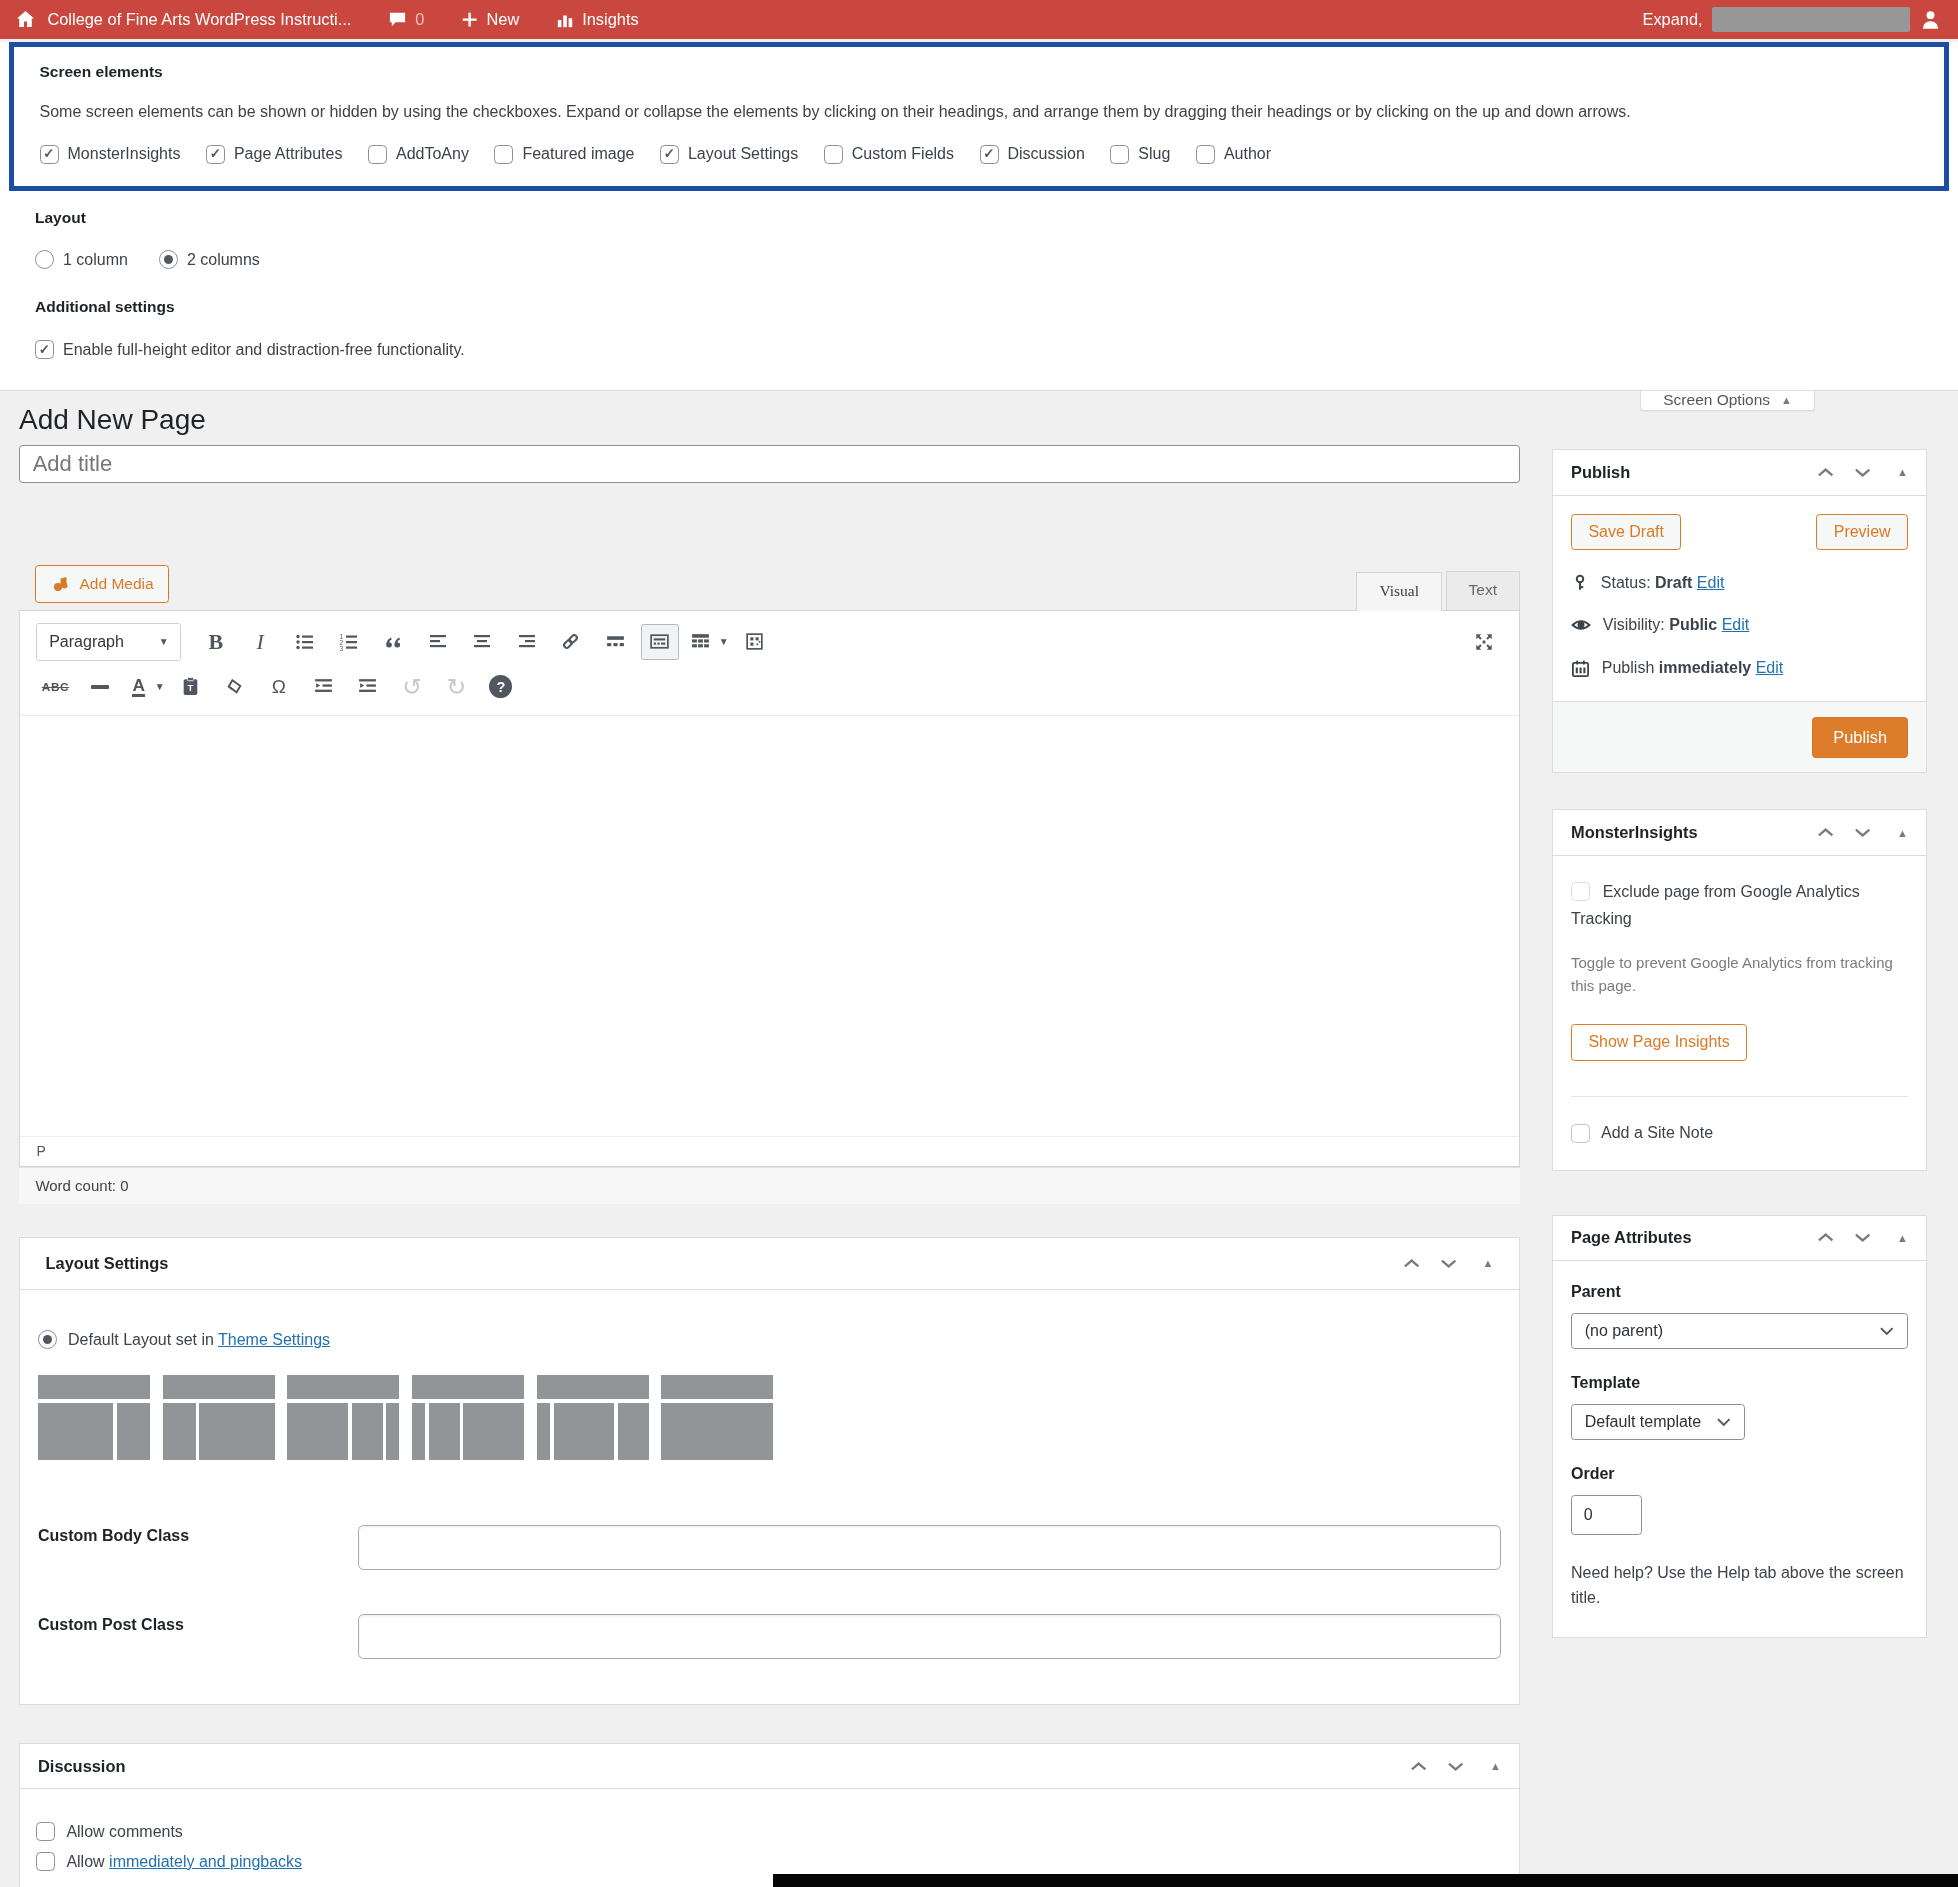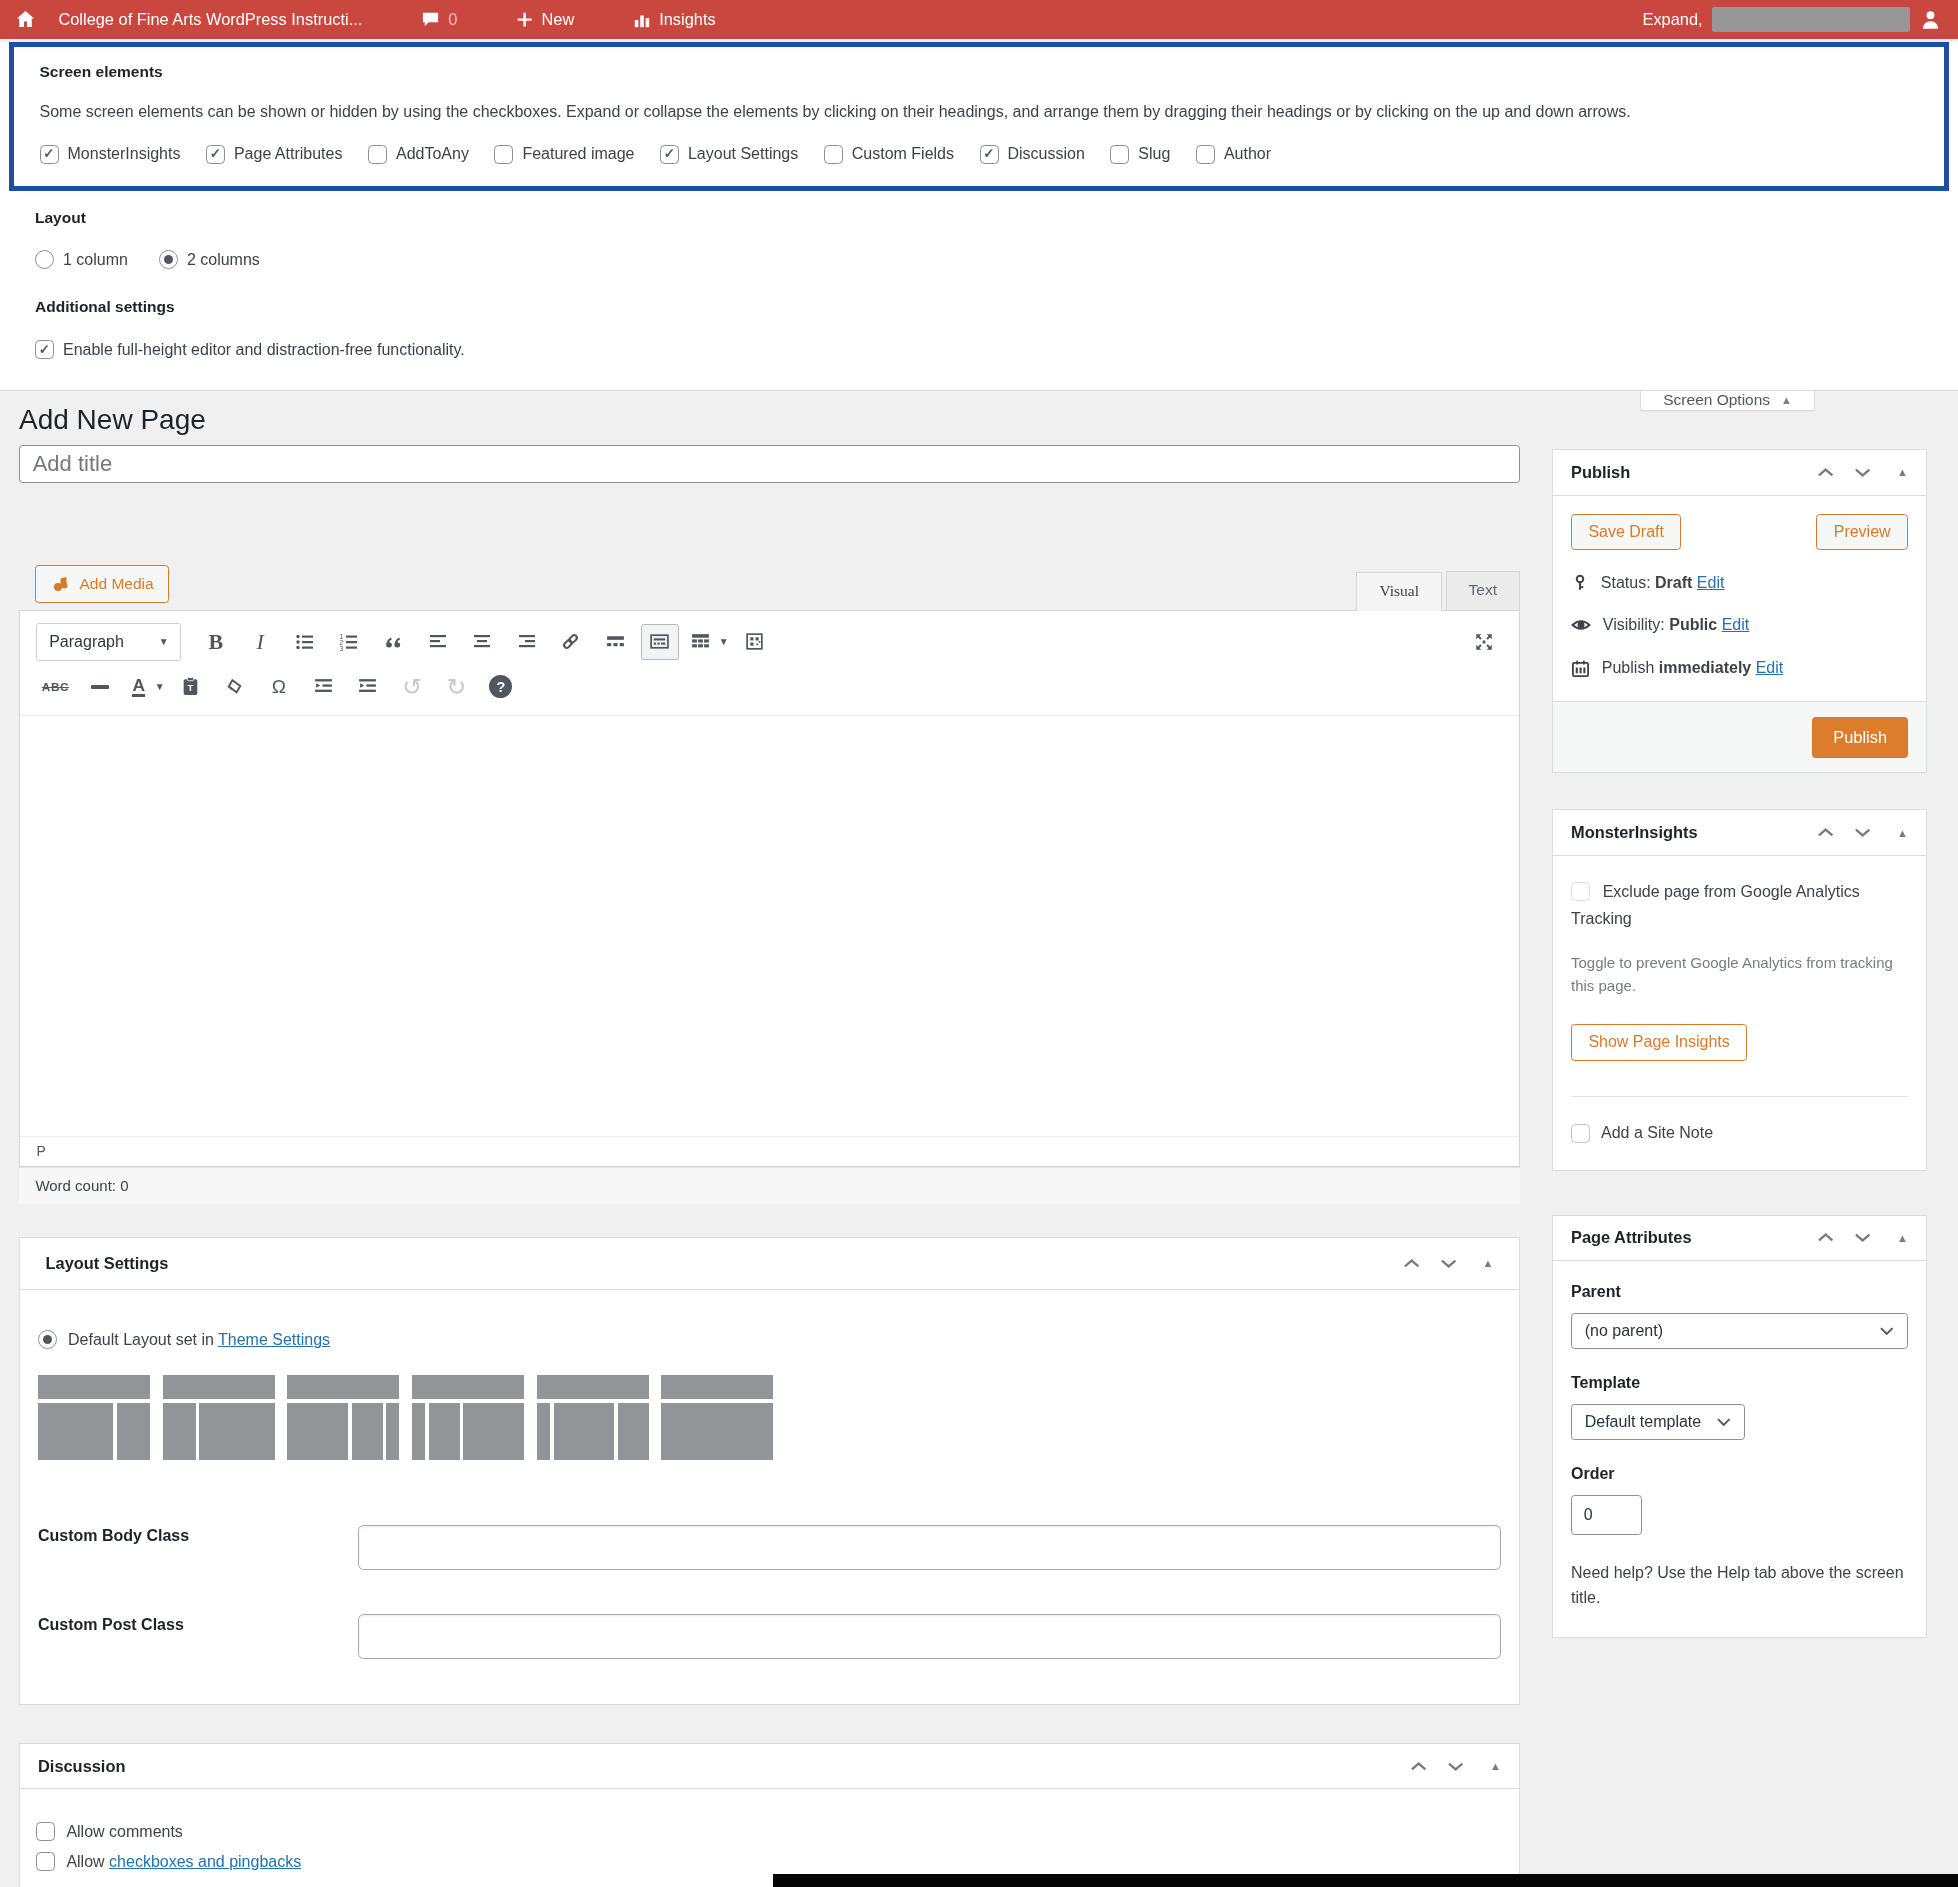--- a/index.html
+++ b/index.html
@@ -11,21 +11,21 @@
     color: #3c434a;
     position: relative;
     overflow: hidden;
     font-size: 15.5px;
   }
   svg { display: block; }
 
   
   .admin-bar {
     height: 39px; background: #c9473f; color: #fff;
-    display: flex; align-items: center; padding: 0 16.4px; gap: 23px;
+    display: flex; align-items: center; padding: 0 16.4px; gap: 12px;
     font-size: 16.4px;
   }
   .ab-item { display: flex; align-items: center; gap: 8.2px; }
   .ab-sep { width: 12.7px; }
   .ab-count { color: rgba(255,255,255,.65); }
   .ab-right { margin-left: auto; display: flex; align-items: center; gap: 9px; }
   .redacted { width: 198px; height: 24.5px; background: #979797; border-radius: 1.8px; }
 
   
   .screen-options-panel { background: #fff; border-bottom: 0.9px solid #dcdcde; padding-bottom: 31px; }
@@ -630,21 +630,21 @@
           <span class="pb-toggle">▲</span>
         </span>
       </div>
       <div class="disc-body">
         <label class="disc-row">
           <span class="cb"></span>
           <span>Allow comments</span>
         </label>
         <label class="disc-row">
           <span class="cb"></span>
-          <span><span>Allow </span><a class="link">checkboxes and pingbacks</a></span>
+          <span><span>Allow </span><a class="link">immediately and pingbacks</a></span>
         </label>
       </div>
     </div>
   </div>
 
   <div class="sidebar">
 
     <div class="postbox" style="margin-bottom:36px;">
       <div class="postbox-header">
         <span class="postbox-title">Publish</span>

